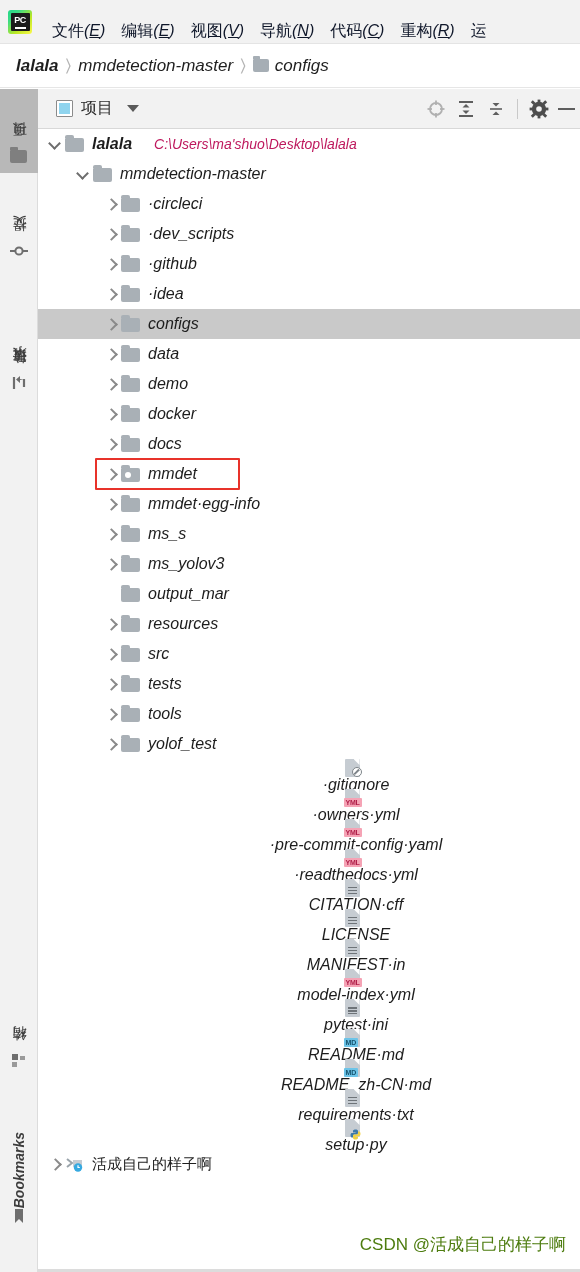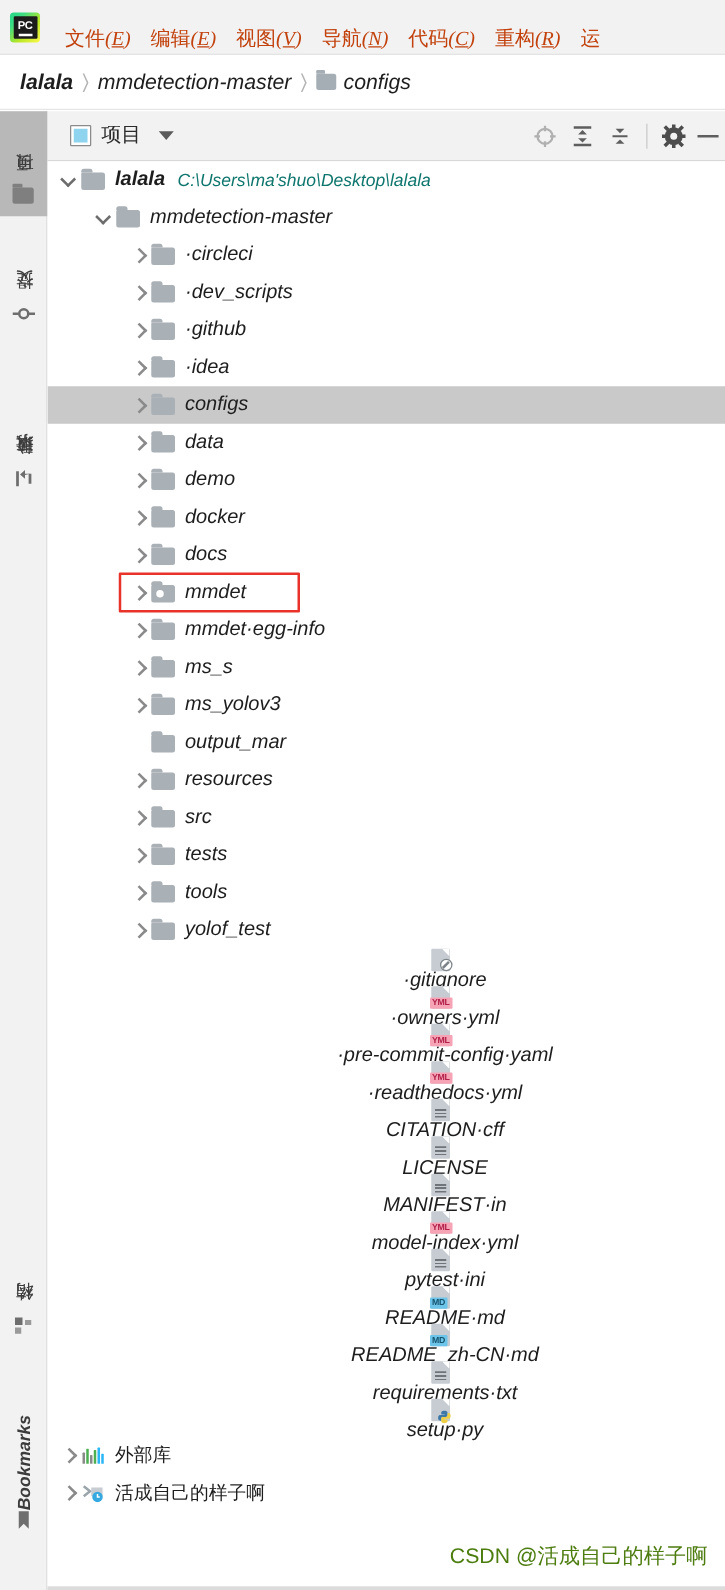--- a/index.html
+++ b/index.html
@@ -27,23 +27,23 @@
   }
   .pc-logo .inner {
     width: 19px; height: 18px; background: #1b1b1b; border-radius: 1px;
     color: #fff; font-size: 9px; font-weight: bold; line-height: 11px;
     font-family: "Liberation Sans", sans-serif;
     display: flex; flex-direction: column; align-items: center; justify-content: center;
     letter-spacing: -0.5px;
   }
   .pc-logo .inner .bar { width: 11px; height: 2px; background: #fff; margin-top: 1px; }
   .menu-item {
-    font-size: 16px; color: #c2410c; white-space: nowrap;
+    font-size: 16px; color: #0f172a; white-space: nowrap;
     padding: 0 8px; flex: none;
-    font-family: Liberation Serif, serif;
+    font-family: Liberation Sans, sans-serif;
     margin-top: 20px;
   }
   .menu-item .mn { letter-spacing: 0px; }
   .menu-item .acc { font-style: italic; }
   .menu-item .acc u { text-decoration: underline; }
 
   
   .breadcrumb {
     position: absolute; left: 0; top: 44px; width: 580px; height: 44px;
     background: #ffffff; display: flex; align-items: center;
@@ -169,21 +169,21 @@
     background: #7d8489; transform: rotate(-45deg);
   }
   .pyicon { position: absolute; left: 7px; bottom: -1px; width: 11px; height: 11px; }
   .label {
     font-size: 16px; font-style: italic; color: #1d1d1d;
     font-family: "Liberation Sans", sans-serif;
   }
   .label.bold { font-weight: bold; }
   .label.cn { font-style: normal; font-size: 15px; }
   .path {
-    font-size: 14px; font-style: italic; color: #0f766e; margin-left: 10px;
+    font-size: 14px; font-style: italic; color: #be185d; margin-left: 22px;
   }
 
   
   .i0 { padding-left: 10px; }
   .i1 { padding-left: 38px; }
   .i2 { padding-left: 66px; }
   .i2f { padding-left: 94px; flex-direction: column; }
 
   
   .redbox {
@@ -584,34 +584,20 @@
                 <path d="M5.5 10.5 C8 10.5 8 9 8 9 V7.5 H5.4 V7h3.4 s1.7 .2 1.7-2.2 c0-2.4-1.5-2.3-1.5-2.3H8v1.5 s.1 1.5-1.4 1.5H4.4 s-1.4-.05-1.4 1.4v1.9 s-.2 1.7 2.5 1.7z" fill="#f0d043"></path>
               </svg></span>
           </span>
           <span class="label">setup·py</span>
         </div>
       </div>
     <div id="tree-footer">
         <div class="row i0">
           <span class="arrow right"></span>
           <span class="ico">
-            <span class="lib-icon">
-              <span style="height:9px;background:#8a8a8a"></span>
-              <span style="height:12px;background:#4caf50"></span>
-              <span style="height:7px;background:#8a8a8a"></span>
-              <span style="height:11px;background:#4caf50"></span>
-              <span style="height:13px;background:#29b6f6"></span>
-              <span style="height:8px;background:#29b6f6"></span>
-            </span>
-          </span>
-          <span class="label cn">外部库</span>
-        </div>
-        <div class="row i0">
-          <span class="arrow right"></span>
-          <span class="ico">
             <span class="scratch-icon"><svg width="17" height="15" viewBox="0 0 17 15">
                 <path d="M1 2 l5 4 l-5 4" fill="none" stroke="#9aa4ab" stroke-width="2"></path>
                 <rect x="7" y="3" width="9" height="7" fill="#c6ccd2"></rect>
                 <circle cx="12" cy="10.5" r="4.2" fill="#36a9e0"></circle>
                 <path d="M12 8.2 v2.3 h1.8" stroke="#fff" stroke-width="1.2" fill="none"></path>
               </svg></span>
           </span>
           <span class="label cn">活成自己的样子啊</span>
         </div>
       </div>

